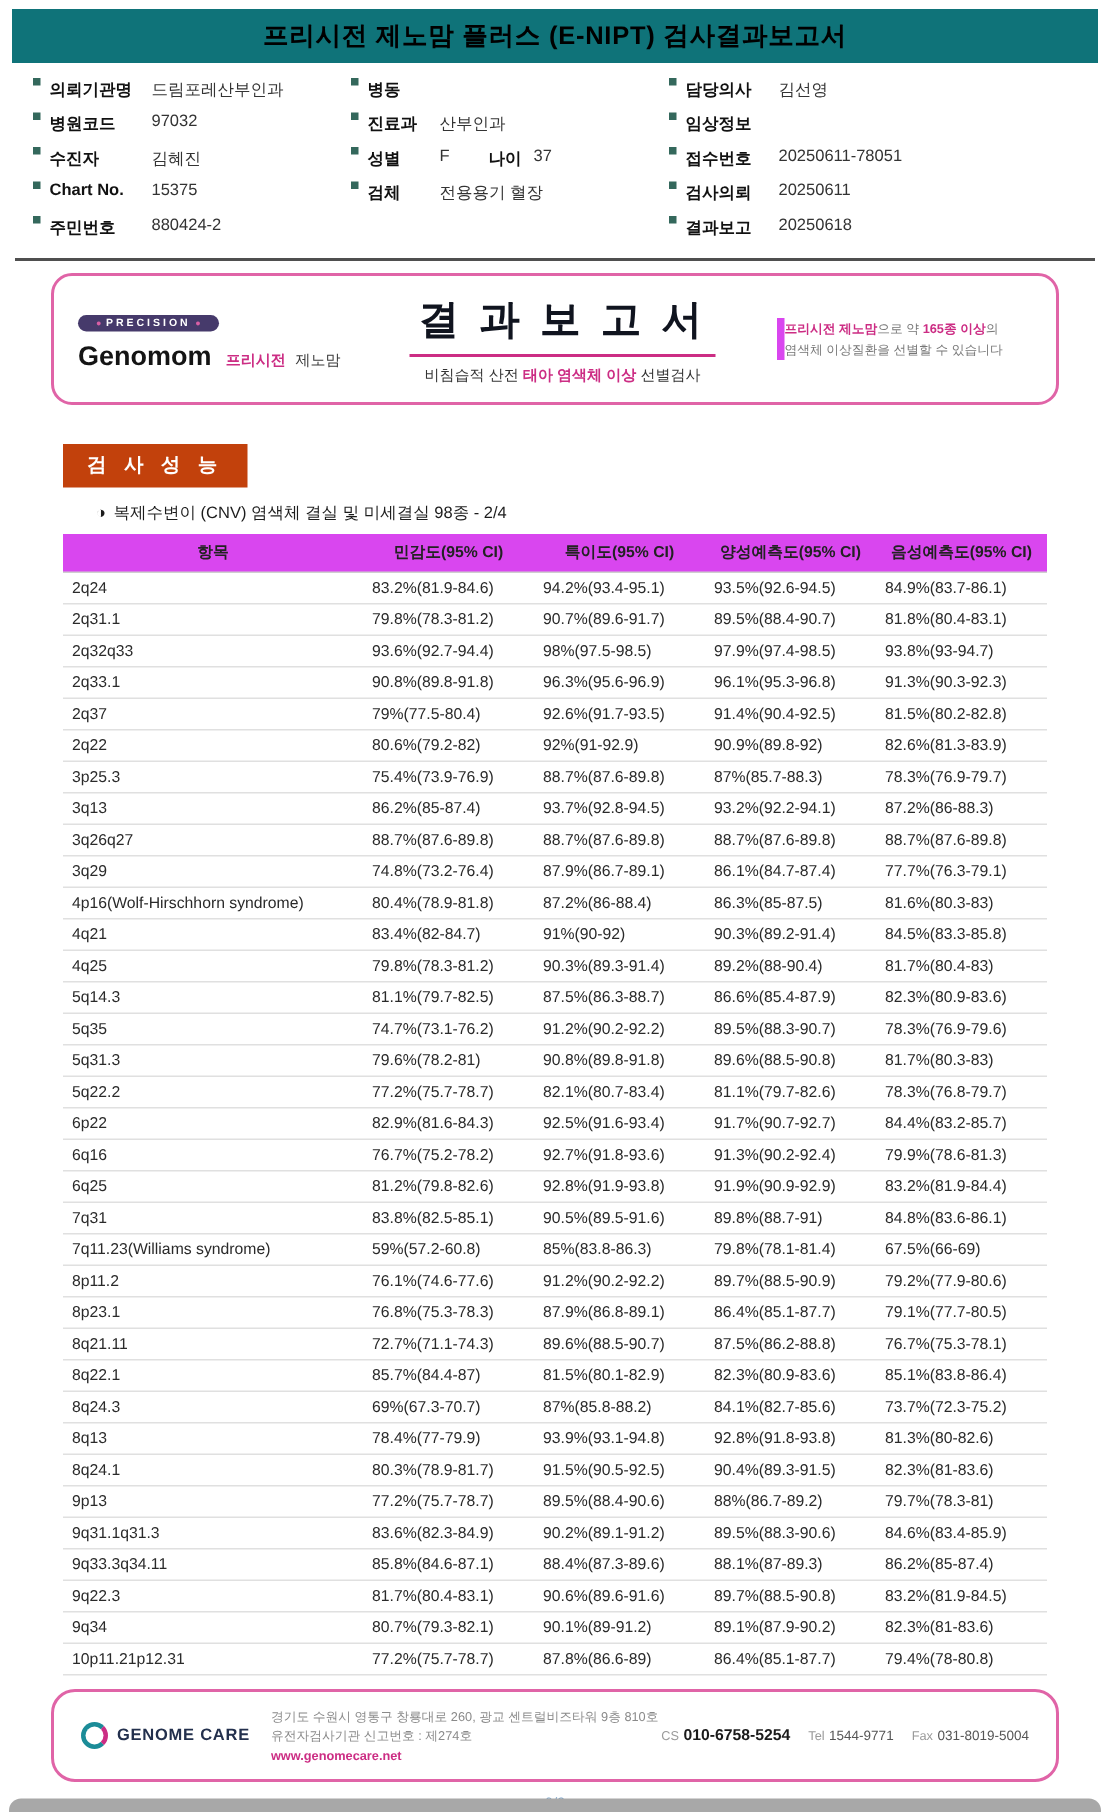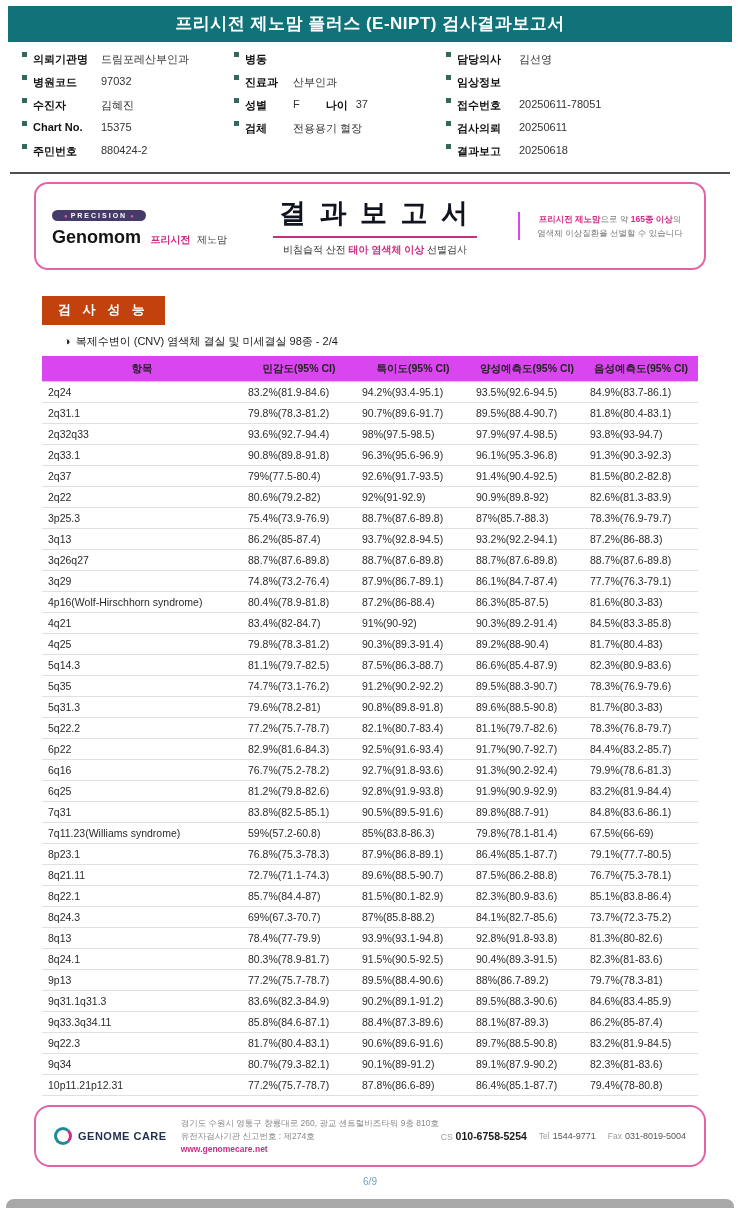--- a/index.html
+++ b/index.html
@@ -1,21 +1,21 @@
 <!DOCTYPE html>
 <html><head>
 <meta charset="utf-8">
 <title>프리시전 제노맘 플러스 (E-NIPT) 검사결과보고서</title>
 <style>
   * { box-sizing: border-box; margin: 0; padding: 0; }
   body { background:#fff; font-family:"Liberation Sans","DejaVu Sans",sans-serif; }
   .page { position:relative; width:740px; height:1208px; margin:0 auto; background:#fff; overflow:hidden; }
 
   
-  .banner { margin:6px 8px 0; background:#0f7379; color:#ffffff; text-align:center;
+  .banner { margin:6px 8px 0; background:#0f7379; color:#000000; text-align:center;
             font-weight:bold; font-size:17px; padding:6px 0 7px; letter-spacing:0.5px; }
 
   
   .info { margin:2px 10px 0; padding:8px 12px 5px; border-bottom:2px solid #4f4f4f;
           display:grid; grid-template-columns:212px 212px 1fr; }
   .field { display:flex; height:23px; font-size:11px; color:#222; }
   .bullet { width:5px; height:5px; background:#34685c; margin-right:6px; flex:none; }
   .flabel { font-weight:bold; color:#111; flex:none; }
   .col-left .flabel { width:68px; }
   .col-mid  .flabel { width:48px; }
@@ -33,22 +33,22 @@
                     letter-spacing:0; margin:0 3px; }
   .brand-line { margin-top:5px; white-space:nowrap; }
   .brand { font-weight:bold; font-size:18px; color:#141414;text-align:center; }
   .brand-kr1 { color:#cc2d84; font-weight:bold; font-size:10px; margin-left:5px; }
   .brand-kr2 { color:#3a3a3a; font-weight:normal; font-size:10px; margin-left:2px; }
   .center-block { flex:1; text-align:center; }
   .report-title { display:inline-block; font-size:27px; font-weight:bold; color:#10141f;
                   letter-spacing:3px; padding:0 6px 5px; border-bottom:2px solid #cc2d84; }
   .report-sub { margin-top:5px; font-size:10px; color:#333; }
   .hl { color:#cc2d84; font-weight:bold; }
-  .note-block { width:170px; border-left:2px solid #d946ef; padding-left:12px;
-                font-size:8.5px; color:#777; line-height:1.65;text-align:center; }
+  .note-block { width:170px; border-left:5px solid #d946ef; 
+                font-size:8.5px; color:#777; line-height:1.65; }
 
   
   .section-row { margin:26px 42px 0; }
   .section-label { display:inline-block; background:#c2410c; color:#fff; font-size:13px;
                    font-weight:bold; padding:5px 16px 6px; letter-spacing:4px; }
   .table-caption { margin:9px 64px 0; font-size:11px; color:#1c1c1c; }
   .caption-icon { margin-right:5px; }
 
   
   .perf-table { width:656px; margin:7px 42px 0; border-collapse:collapse; font-size:10.5px;
@@ -363,20 +363,27 @@
           <td>84.8%(83.6-86.1)</td>
         </tr>
         <tr>
           <td>7q11.23(Williams syndrome)</td>
           <td>59%(57.2-60.8)</td>
           <td>85%(83.8-86.3)</td>
           <td>79.8%(78.1-81.4)</td>
           <td>67.5%(66-69)</td>
         </tr>
         <tr>
+          <td>8p11.2</td>
+          <td>76.1%(74.6-77.6)</td>
+          <td>91.2%(90.2-92.2)</td>
+          <td>89.7%(88.5-90.9)</td>
+          <td>79.2%(77.9-80.6)</td>
+        </tr>
+        <tr>
           <td>8p23.1</td>
           <td>76.8%(75.3-78.3)</td>
           <td>87.9%(86.8-89.1)</td>
           <td>86.4%(85.1-87.7)</td>
           <td>79.1%(77.7-80.5)</td>
         </tr>
         <tr>
           <td>8q21.11</td>
           <td>72.7%(71.1-74.3)</td>
           <td>89.6%(88.5-90.7)</td>

